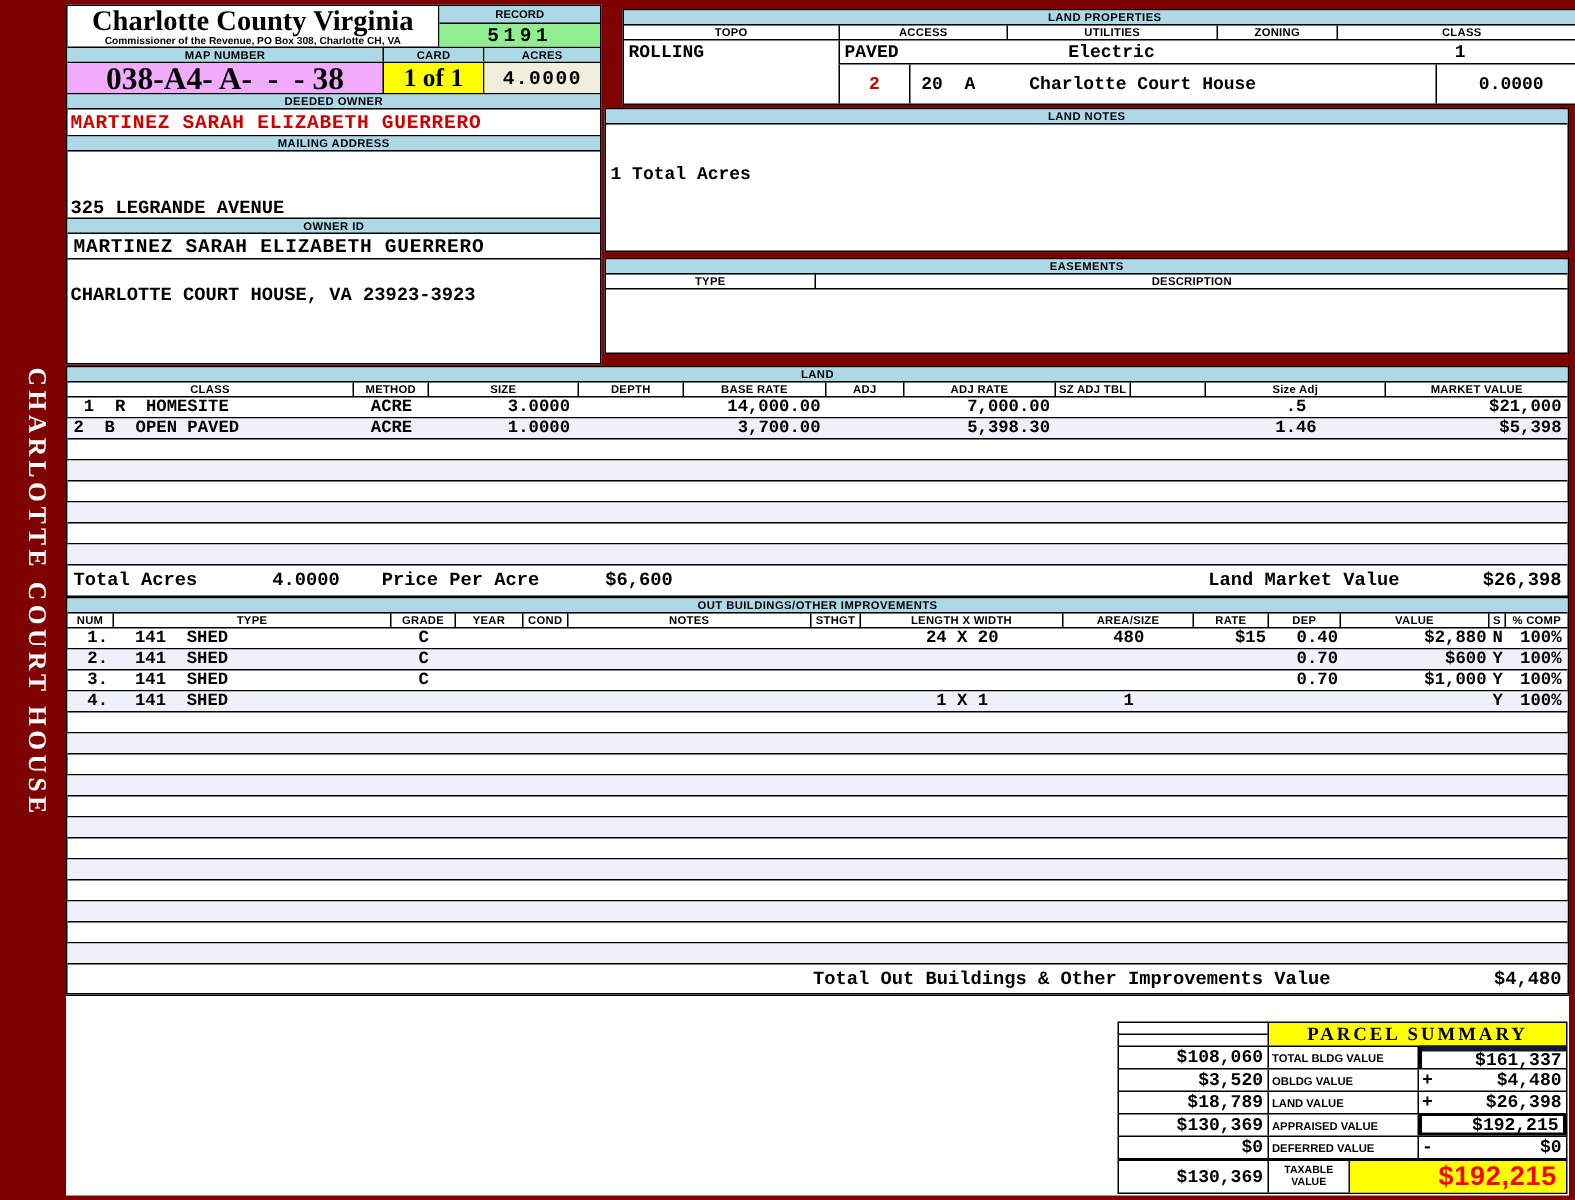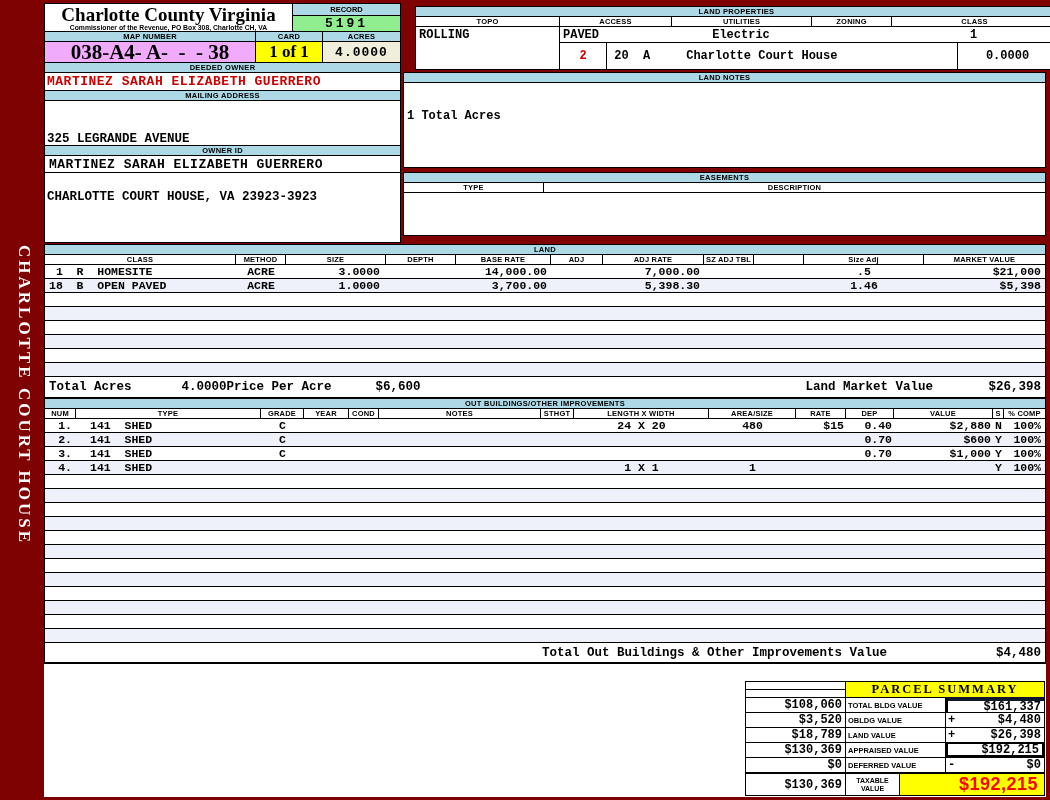--- a/index.html
+++ b/index.html
@@ -234,21 +234,21 @@
         <div class="dcell lw3"></div>
         <div class="dcell lw4 ta-r pr4">14,000.00</div>
         <div class="dcell lw5"></div>
         <div class="dcell lw6 ta-r pr4">7,000.00</div>
         <div class="dcell lw7"></div>
         <div class="dcell lw8"></div>
         <div class="dcell lw9 ta-c">.5</div>
         <div class="dcell lw10 ta-r pr4">$21,000</div>
       </div>
       <div class="drow">
-        <div class="dcell lw0 pl4">18  B  OPEN PAVED</div>
+        <div class="dcell lw0 pl4">2  B  OPEN PAVED</div>
         <div class="dcell lw1 ta-c">ACRE</div>
         <div class="dcell lw2 ta-r pr6">1.0000</div>
         <div class="dcell lw3"></div>
         <div class="dcell lw4 ta-r pr4">3,700.00</div>
         <div class="dcell lw5"></div>
         <div class="dcell lw6 ta-r pr4">5,398.30</div>
         <div class="dcell lw7"></div>
         <div class="dcell lw8"></div>
         <div class="dcell lw9 ta-c">1.46</div>
         <div class="dcell lw10 ta-r pr4">$5,398</div>
@@ -256,21 +256,21 @@
       <div class="drow"></div>
       <div class="drow"></div>
       <div class="drow"></div>
       <div class="drow"></div>
       <div class="drow"></div>
       <div class="drow"></div>
     </div>
     <div class="totrow">
       <span class="pl4">Total Acres</span>
       <span style="margin-left:50px">4.0000</span>
-      <span style="">Price Per Acre</span>
+      <span style="margin-left:28px">Price Per Acre</span>
       <span style="margin-left:44px">$6,600</span>
       <span class="spacer"></span>
       <span>Land Market Value</span>
       <span style="width:112px;text-align:right;padding-right:4px">$26,398</span>
     </div>
   </div>
 
   <div class="panel outb-panel">
     <div class="bar">OUT BUILDINGS/OTHER IMPROVEMENTS</div>
     <div class="hrow">

